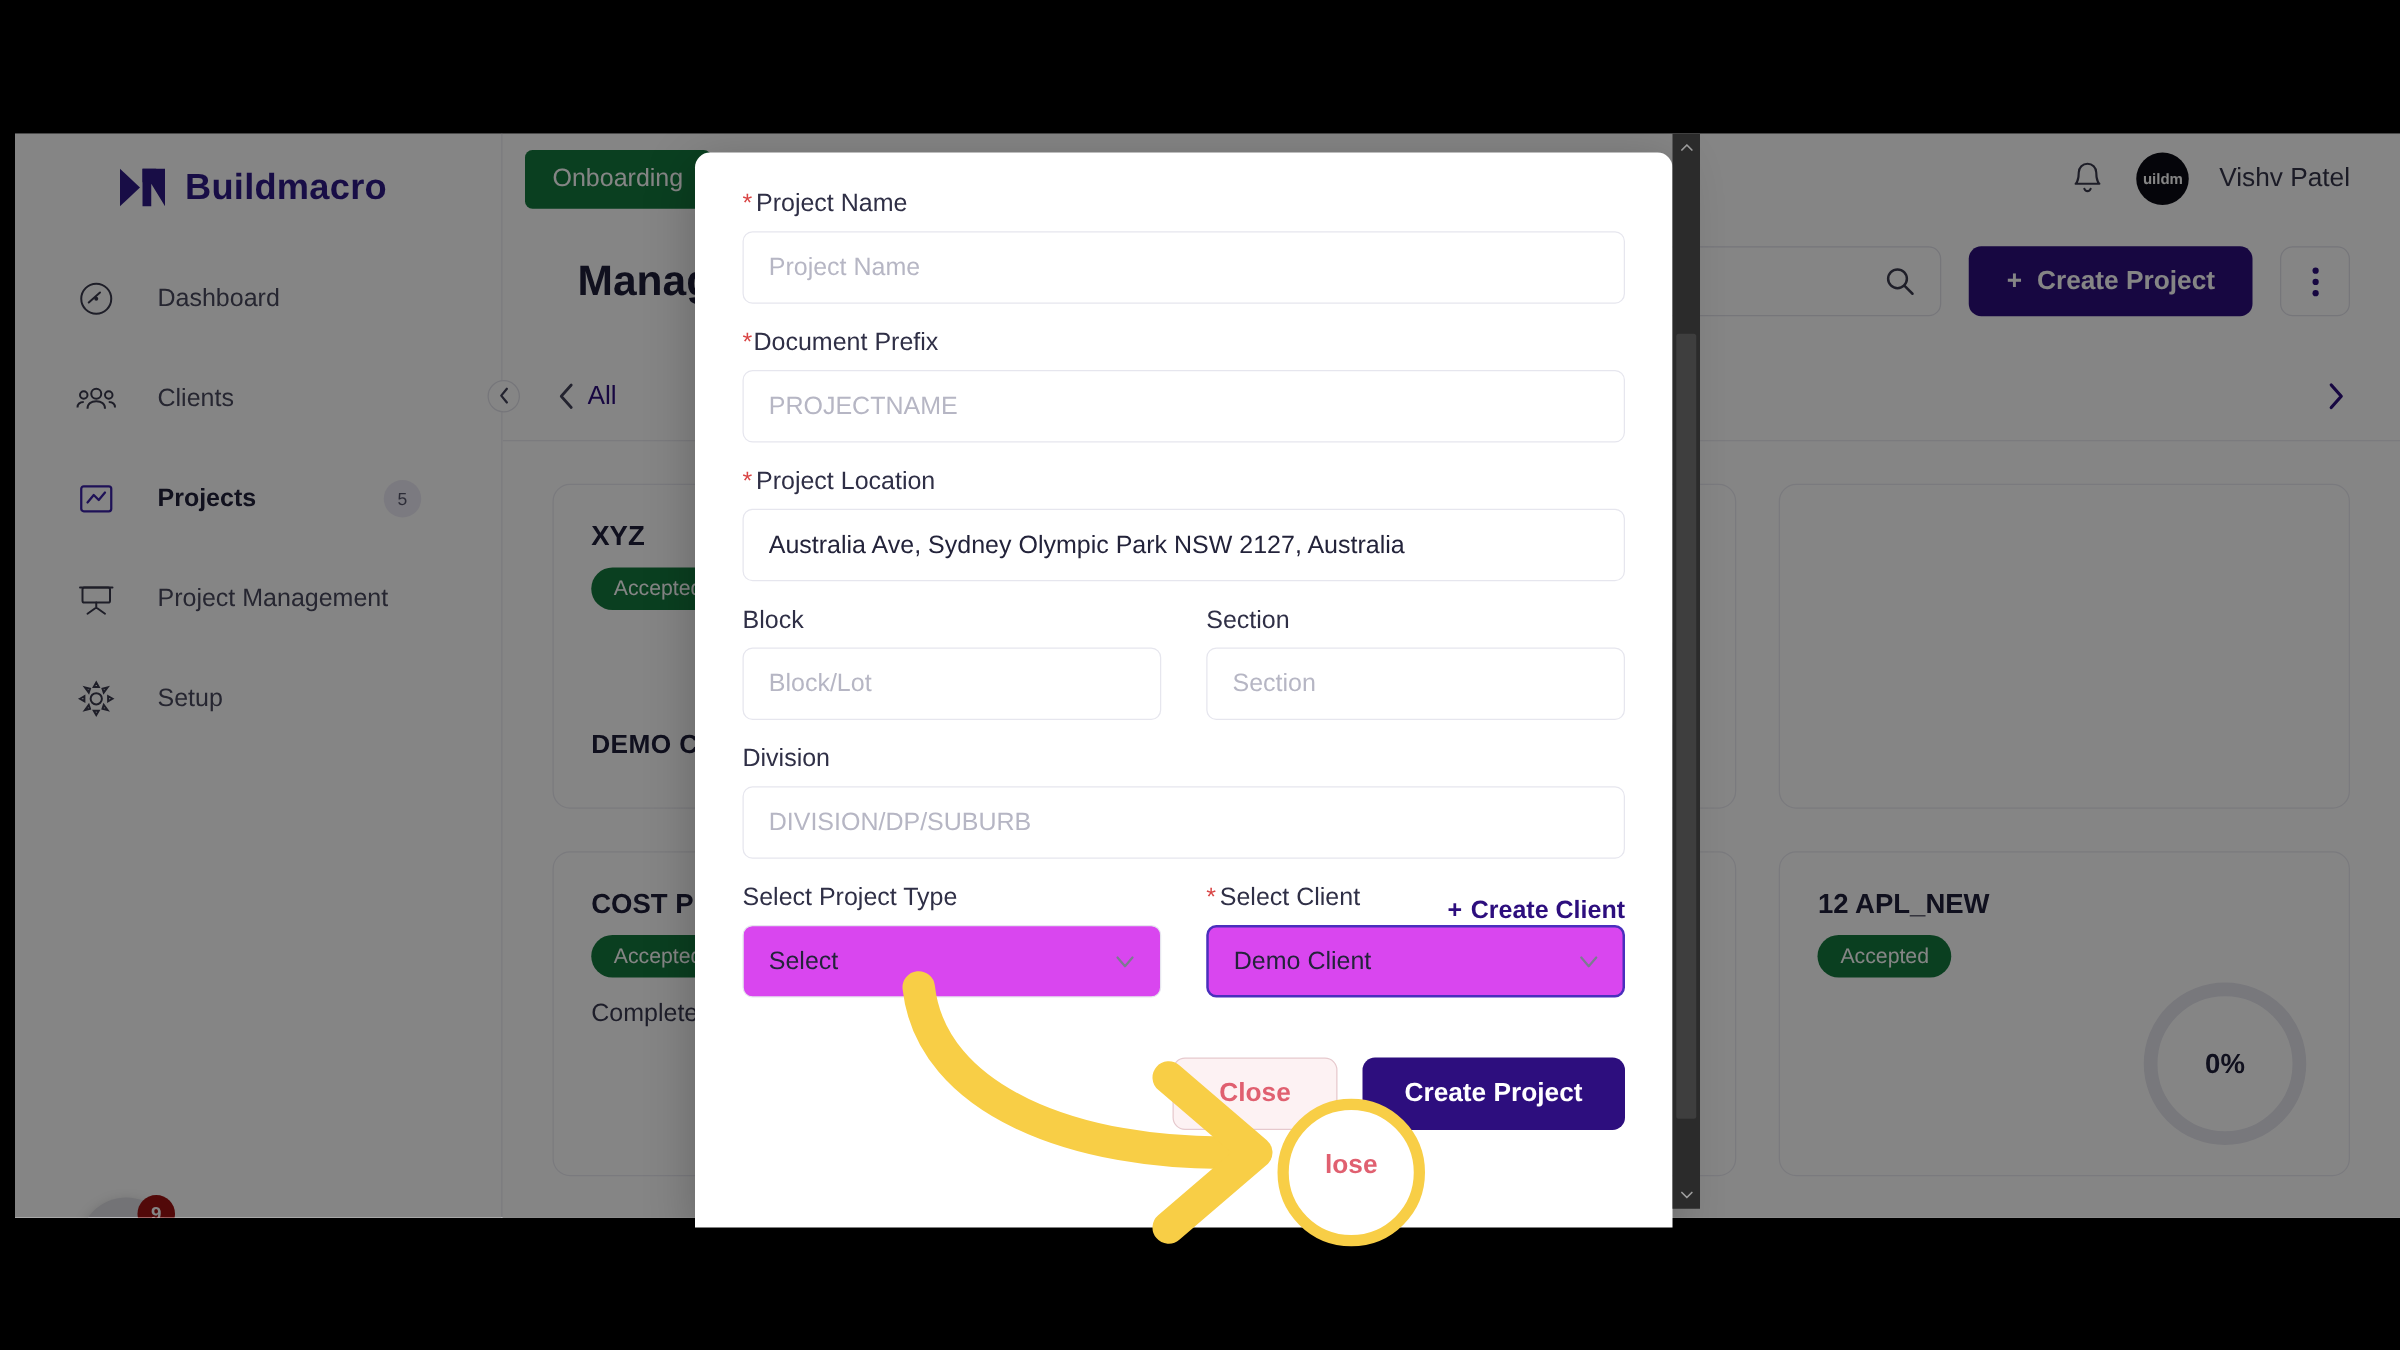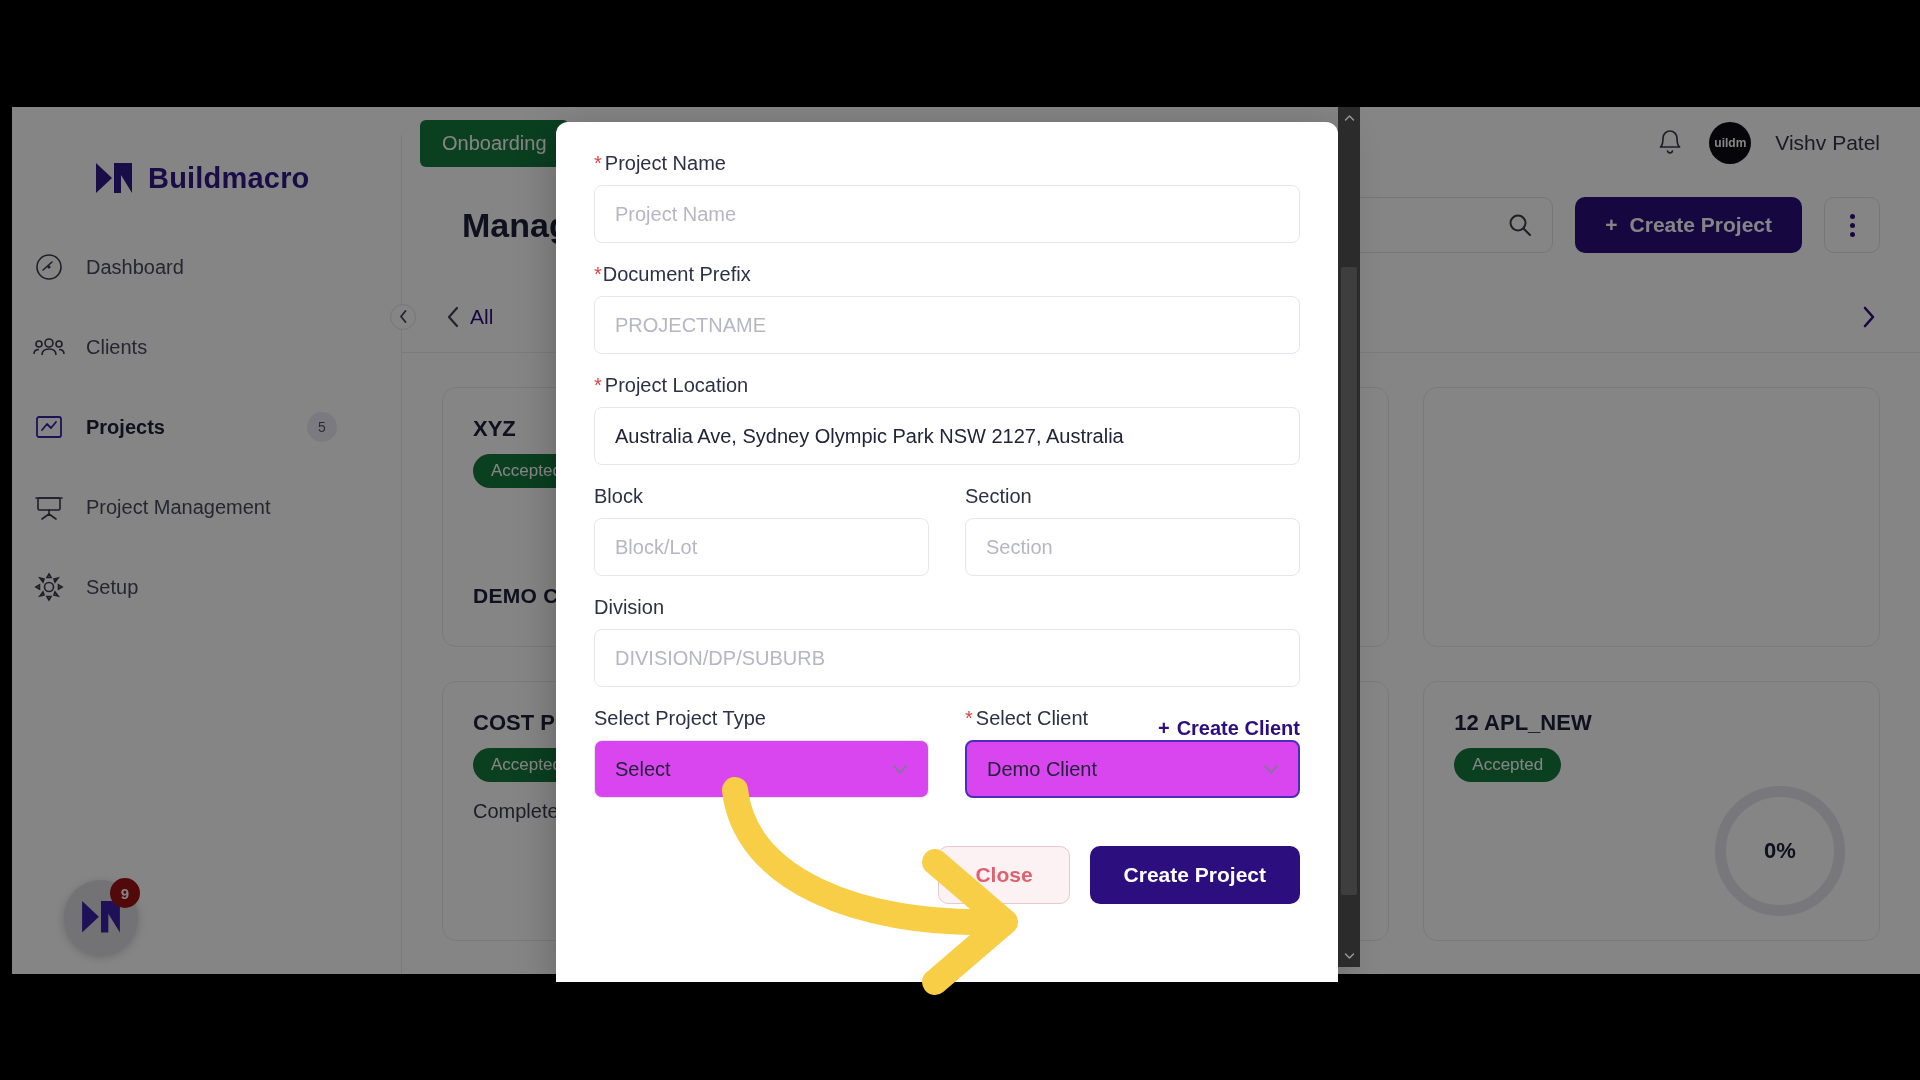--- a/index.html
+++ b/index.html
@@ -19,33 +19,32 @@
     background: #ffffff; overflow: hidden;
   }
   
   #dim {
     position: absolute; inset: 0; background: rgba(0,0,0,0.48);
     z-index: 40; pointer-events: none;
   }
 
   
   #sidebar {
-    position: absolute; left: 0; top: 0; width: 390px; height: 867px;
+    position: absolute; left: 0; top: 0; width: 390px; height: 973px;
     background: #ffffff; border-right: 1px solid #ececf2;
     z-index: 5;
-    margin-top: 28px;
   }
   .brand { display: flex; align-items: center; gap: 14px; padding: 26px 0 0 82px; }
   .brand-logo { width: 40px; height: 34px; }
   .brand-name { font-size: 29px; font-weight: bold; color: #2e1a86; letter-spacing: .2px; }
 
   .nav { margin-top: 44px; }
   .nav-item {
-    display: flex; align-items: center; gap: 20px;
-    height: 56px; padding-left: 20px; margin-bottom: 24px;
+    display: flex; align-items: center; gap: 32px;
+    height: 56px; padding-left: 48px; margin-bottom: 24px;
     position: relative; cursor: pointer;
   }
   .nav-ico { width: 34px; height: 34px; flex: none; color: #3a3a4d; }
   .nav-ico svg { width: 100%; height: 100%; display: block; }
   .nav-label { font-size: 20px; color: #4a4a5e; }
   .nav-item.active .nav-label { color: #22223b; font-weight: bold; }
   .nav-item.active .nav-ico { color: #3a21a8; }
   .nav-badge {
     position: absolute; right: 64px; top: 50%; transform: translateY(-50%);
     min-width: 30px; height: 30px; border-radius: 50%;
@@ -532,15 +531,18 @@
           <path d="M1.5 2 L5.5 6 L9.5 2" stroke-linecap="round" stroke-linejoin="round"></path>
         </svg>
     </div>
   </div>
 
   <div id="annotation">
     <svg width="1920" height="1080" style="position:absolute;inset:0;">
       <path d="M735 790 C745 880, 860 925, 990 922" stroke="#F8CE46" stroke-width="26" fill="none" stroke-linecap="round"></path>
       <path d="M935 862 L1005 922 L935 982" stroke="#F8CE46" stroke-width="26" fill="none" stroke-linecap="round" stroke-linejoin="round"></path>
     </svg>
+    <div id="spotlight">
+      <span class="sp-text">lose</span>
+    </div>
   </div>
 
 </div>
 
 </body></html>

